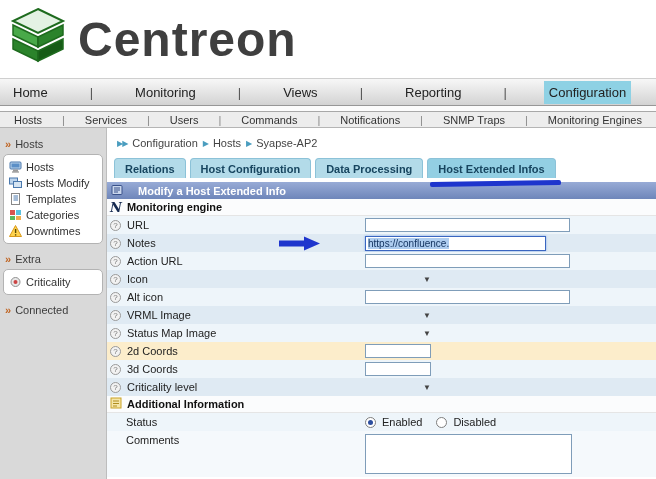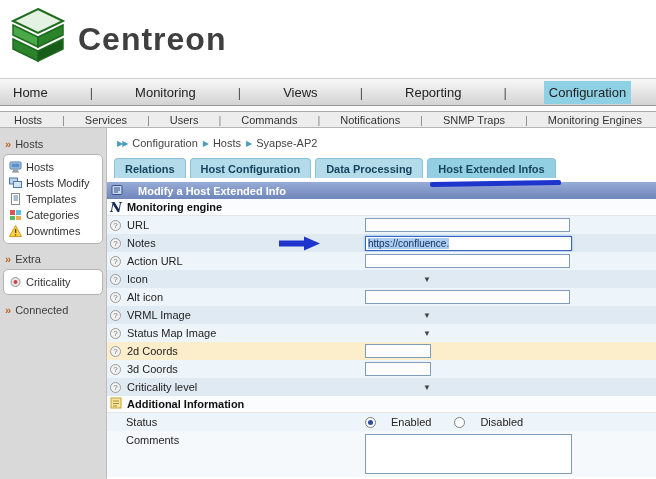--- a/index.html
+++ b/index.html
@@ -2,21 +2,21 @@
 <html><head>
 <meta charset="utf-8">
 <style>
   * { margin:0; padding:0; box-sizing:border-box; }
   html,body { width:656px; height:479px; overflow:hidden; background:#fff;
     font-family:"Liberation Sans",sans-serif; }
   .page { width:656px; height:479px; display:flex; flex-direction:column; overflow:hidden; }
 
   
   .header { height:78px; display:flex; align-items:center; padding-left:10px; background:#fff; }
-  .brand { font-size:32px; font-weight:bold; color:#3f3f3f; letter-spacing:1px; margin-left:12px;text-align:center; }
+  .brand { font-size:48px; font-weight:bold; color:#3f3f3f; letter-spacing:1px; margin-left:12px;text-align:center; }
 
   
   .mainnav { height:28px; background:linear-gradient(#f7f7f7,#d3d3d3);
     border-top:1px solid #cfcfcf; border-bottom:1px solid #979797;
     display:flex; align-items:center; padding-left:8px; font-size:13px; color:#222;gap:36px; }
   .nav-item { padding:4px 5px; cursor:pointer; white-space:nowrap; }
   .nav-item.active { background:#8ed1e4; }
   .nav-sep { color:#555; margin:0 1px; }
   .navgap { height:5px; background:#fcfcfc; }
 
@@ -66,28 +66,28 @@
   .frow.comments { background:#f5f9fc; height:46px; align-items:flex-start; padding-top:3px; }
   .lcell { width:258px; display:flex; align-items:center; gap:6px; padding-left:3px; flex-shrink:0; }
   .flabel.nolead { margin-left:16px; }
   .help { width:11px; height:11px; border-radius:50%; background:#f2f2f2; border:1px solid #9a9a9a;
     color:#777; font-size:8px; display:inline-flex; align-items:center; justify-content:center;
     cursor:pointer; flex-shrink:0; }
   .ccell { flex:1; display:flex; align-items:center; }
   .tinput { width:205px; height:14px; border:1px solid #7f9db9; font-size:10px; padding:0 2px;
     background:#fff; font-family:inherit; }
   .tinput.small { width:66px; }
-  .fake-input { width:207px; height:15px; border:1px solid #3a66c0; box-shadow:0 0 2px #7fa8e8;
+  .fake-input { width:181px; height:15px; border:1px solid #3a66c0; box-shadow:0 0 2px #7fa8e8;
     background:#fff; display:inline-flex; align-items:center; padding:0 2px; font-size:10px; cursor:text; }
   .sel-text { background:#aecdf0; color:#10305d; white-space:nowrap; }
   .sel { width:66px; display:inline-flex; justify-content:flex-end; cursor:pointer; }
   .sel-arrow { font-size:8px; color:#444; }
   .arrow-ann { position:absolute; left:172px; top:2px; }
 
-  .radios { gap:13px; }
+  .radios { gap:4px; }
   .radio { width:11px; height:11px; border-radius:50%; border:1px solid #7e7e7e; background:#fff;
     display:inline-flex; align-items:center; justify-content:center; cursor:pointer; flex-shrink:0; }
   .dot { width:5px; height:5px; border-radius:50%; background:#2d4e9e; }
   .radio-label { margin-right:10px; margin-left:2px; }
   .comments-box { width:207px; height:40px; border:1px solid #7f9db9; background:#fff; cursor:text; }
 </style>
 </head>
 <body>
 
 <div class="page">

